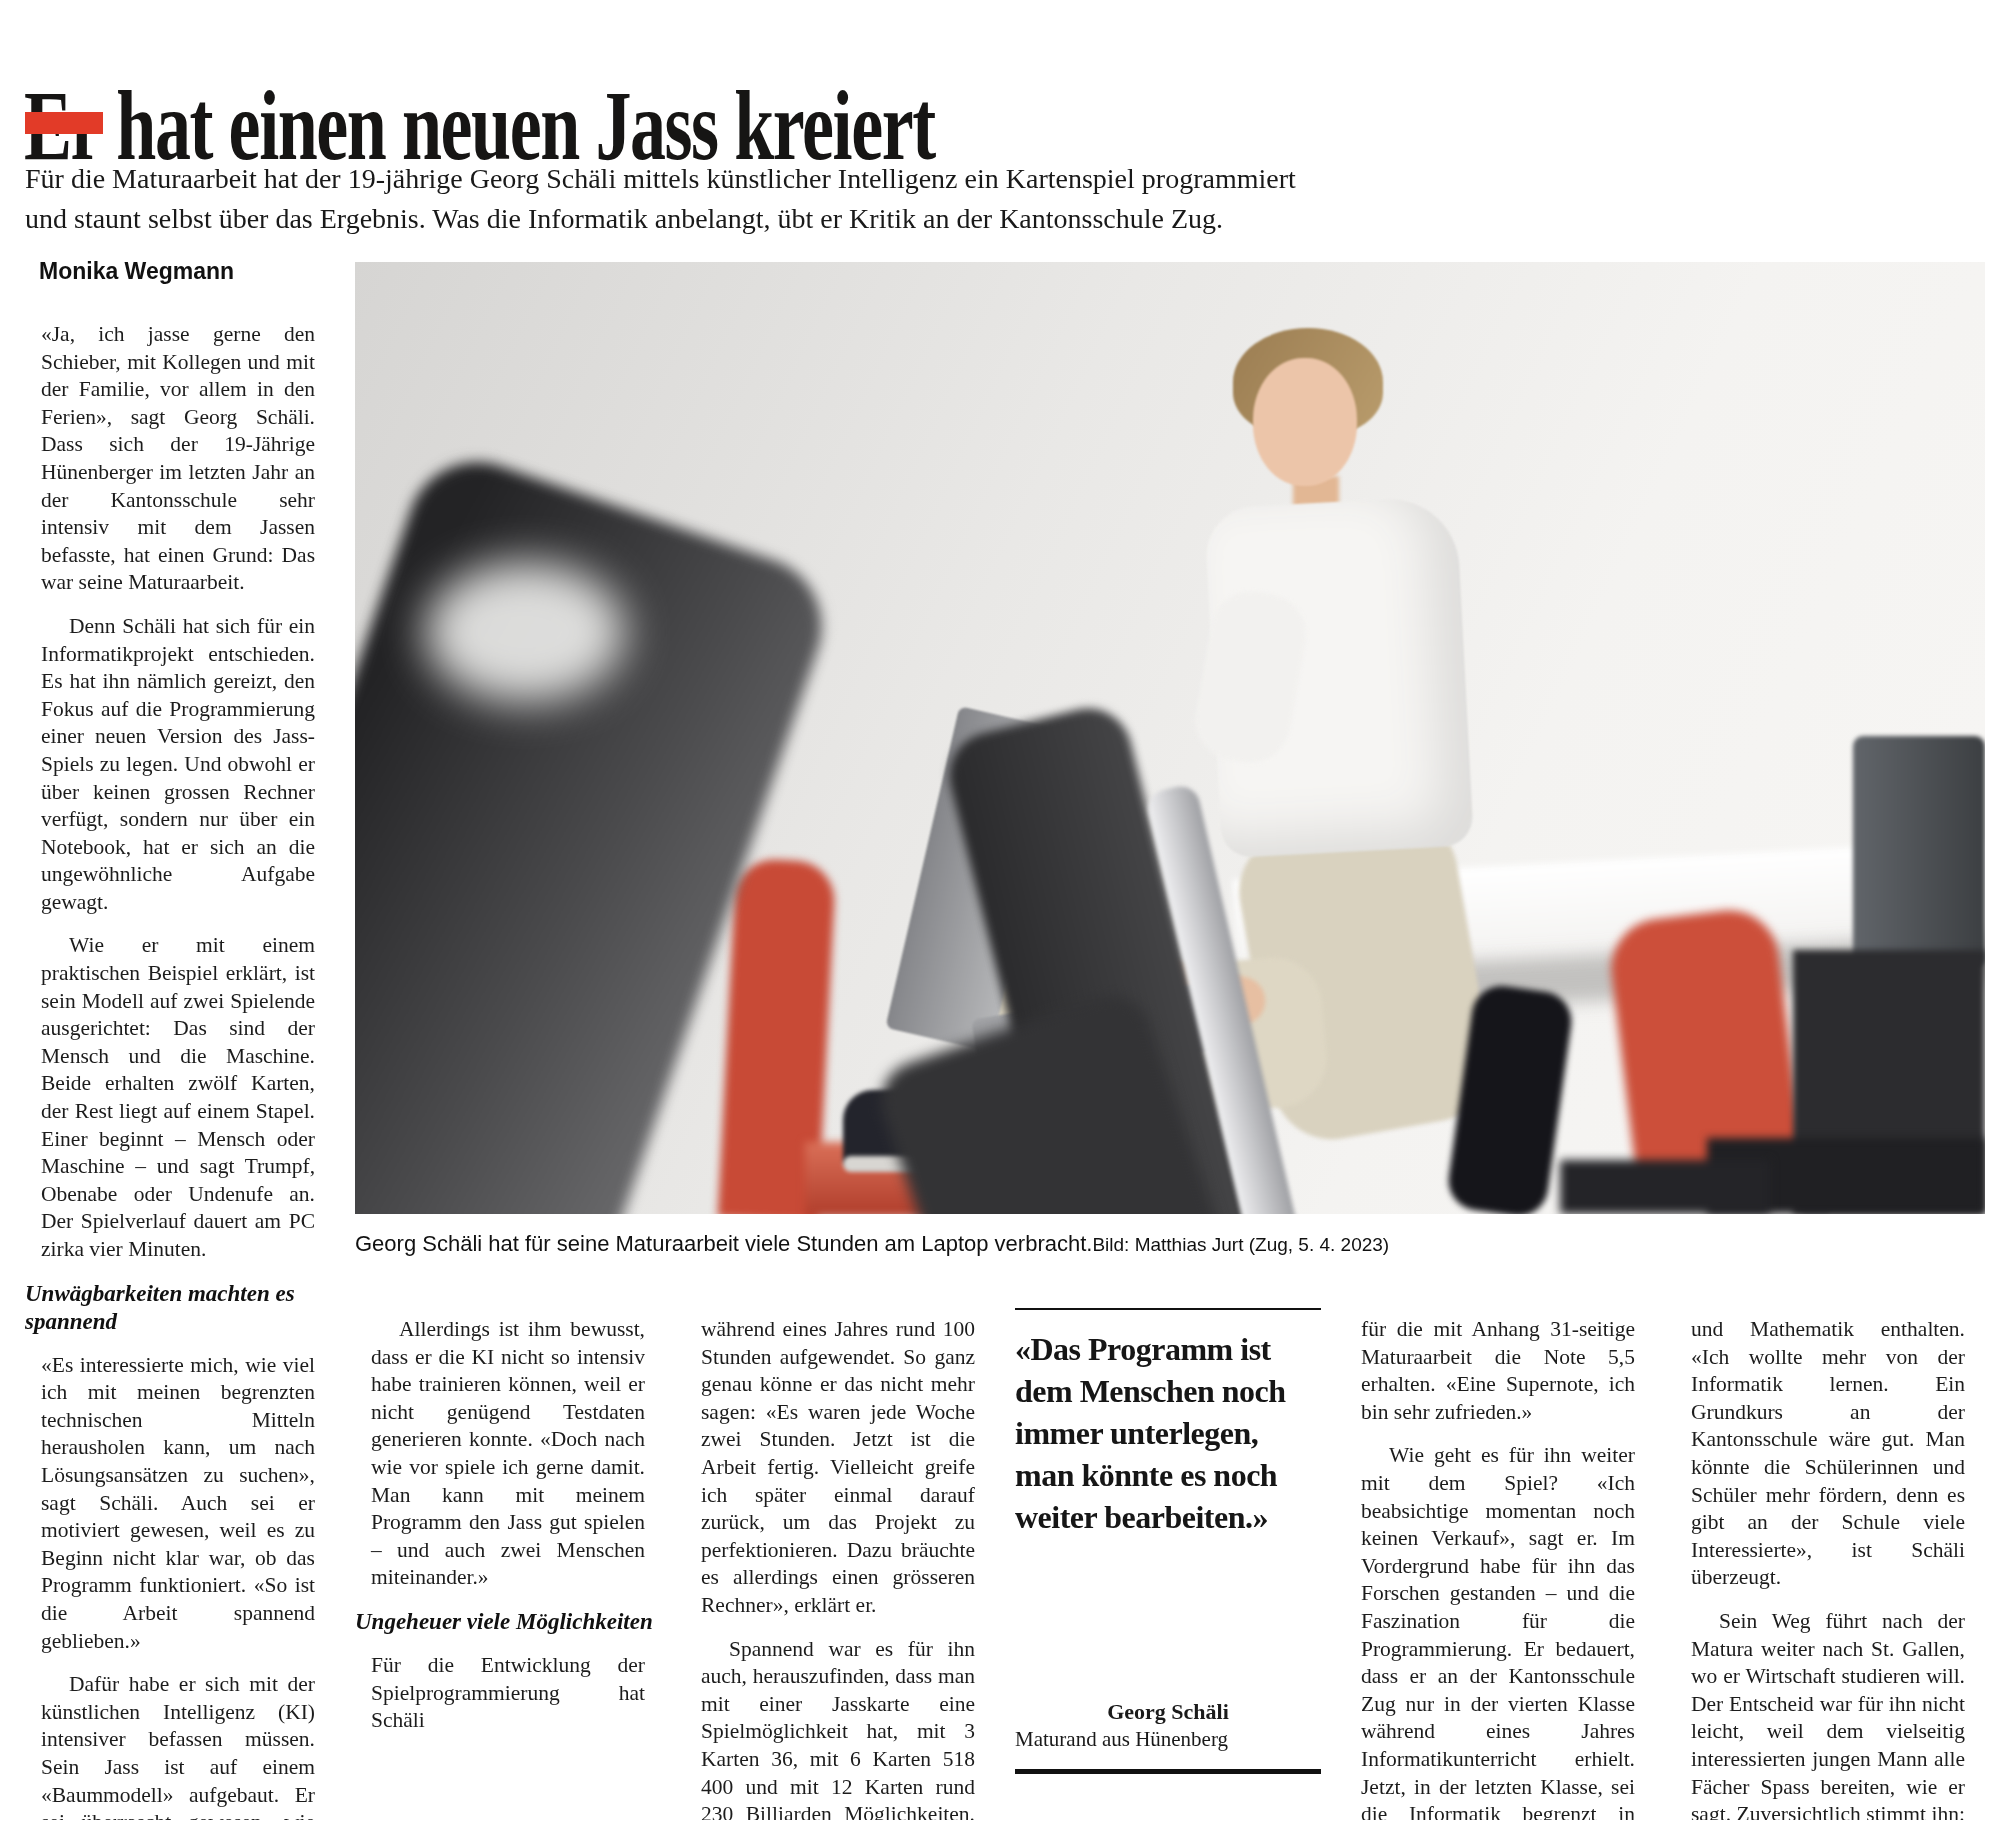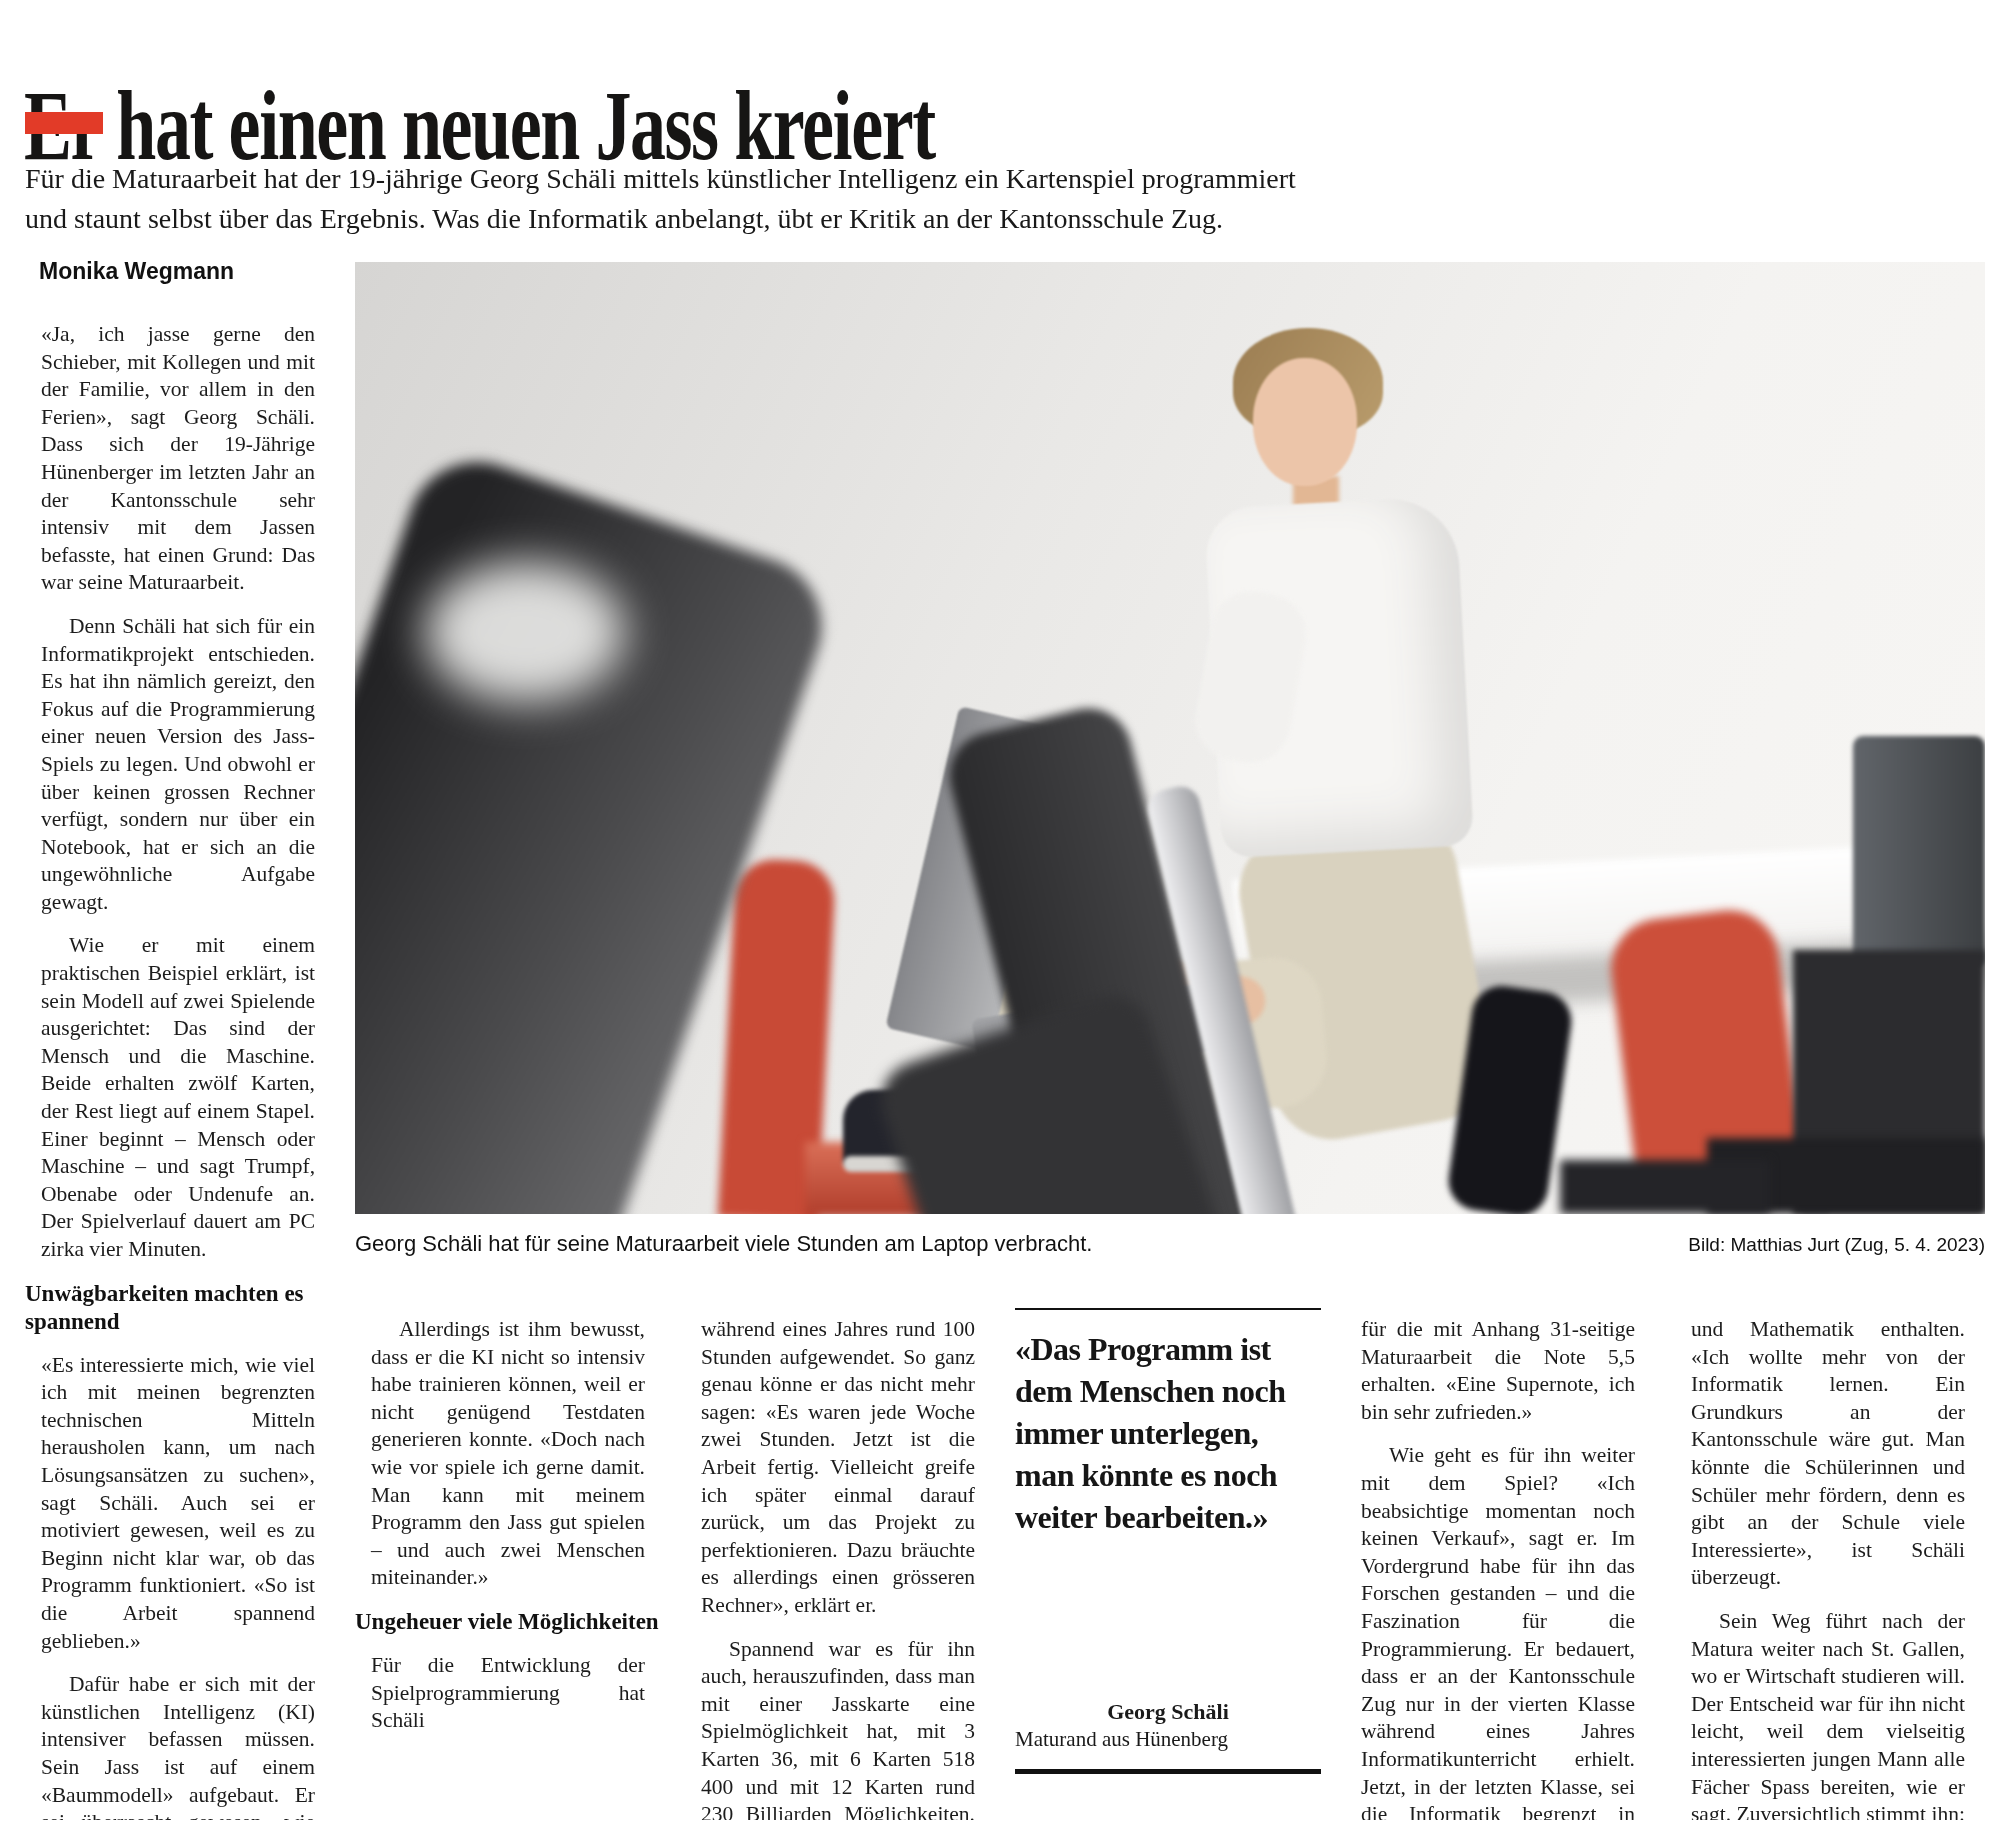--- a/index.html
+++ b/index.html
@@ -15,21 +15,21 @@
            font-weight:400;color:#191919;}
   .byline{position:absolute;left:39px;top:258px;font-family:"Liberation Sans",sans-serif;
           font-weight:700;font-size:23px;color:#111;}
 
   
   .bodycol{position:absolute;width:306px;font-size:21.5px;line-height:27.6px;
            text-align:justify;color:#1c1c1c;overflow:hidden;}
   .bodycol p{margin:16px;}
   .bodycol p.indent{text-indent:28px;}
   .colhead{font-family:"Liberation Serif",serif;font-weight:700;font-size:23px;line-height:28px;
-           margin:13px 0 9px 0;text-align:left;color:#111;}
+           margin:13px 0 9px 0;text-align:left;color:#111;font-style:italic;}
   #col1{left:25px;top:305px;height:1515px;}
   #col2{left:355px;top:1300px;height:520px;}
   #col3{left:685px;top:1300px;height:520px;}
   #col5{left:1345px;top:1300px;height:520px;}
   #col6{left:1675px;top:1300px;height:520px;}
 
   
   #quotecol{position:absolute;left:1015px;top:1308px;width:306px;height:464px;
             border-top:2px solid #111;display:flex;flex-direction:column;justify-content:space-between;}
   .quote-text{font-size:32px;line-height:42px;font-weight:700;letter-spacing:-.5px;
@@ -91,21 +91,21 @@
   .monitor{left:1498px;top:474px;width:132px;height:232px;background:linear-gradient(90deg,#61656a,#3c3f42);
            border-radius:10px;filter:blur(2px);}
   .redchairR{left:1266px;top:652px;width:168px;height:262px;background:#cc4f3a;
              border-radius:50px 50px 0 0;transform:rotate(-7deg);filter:blur(5px);}
   .darkR{left:1438px;top:688px;width:192px;height:264px;background:#2c2c2f;filter:blur(3px);}
   .darkR-seat{left:1352px;top:876px;width:278px;height:76px;background:#202023;filter:blur(4px);}
   .seatBR{left:1205px;top:898px;width:210px;height:54px;background:#242428;filter:blur(5px);}
 
   
   .caption-row{position:absolute;left:355px;top:1231px;width:1630px;display:flex;
-               justify-content:space-between;align-items:baseline;
+               justify-content:flex-start;align-items:baseline;
                font-family:"Liberation Sans",sans-serif;color:#111;}
   .caption{font-size:22px;}
   .credit{font-size:19px;}
 </style>
 </head>
 <body>
 
 <div id="page">
 
   <h1 class="headline">Er hat einen neuen Jass kreiert</h1>

